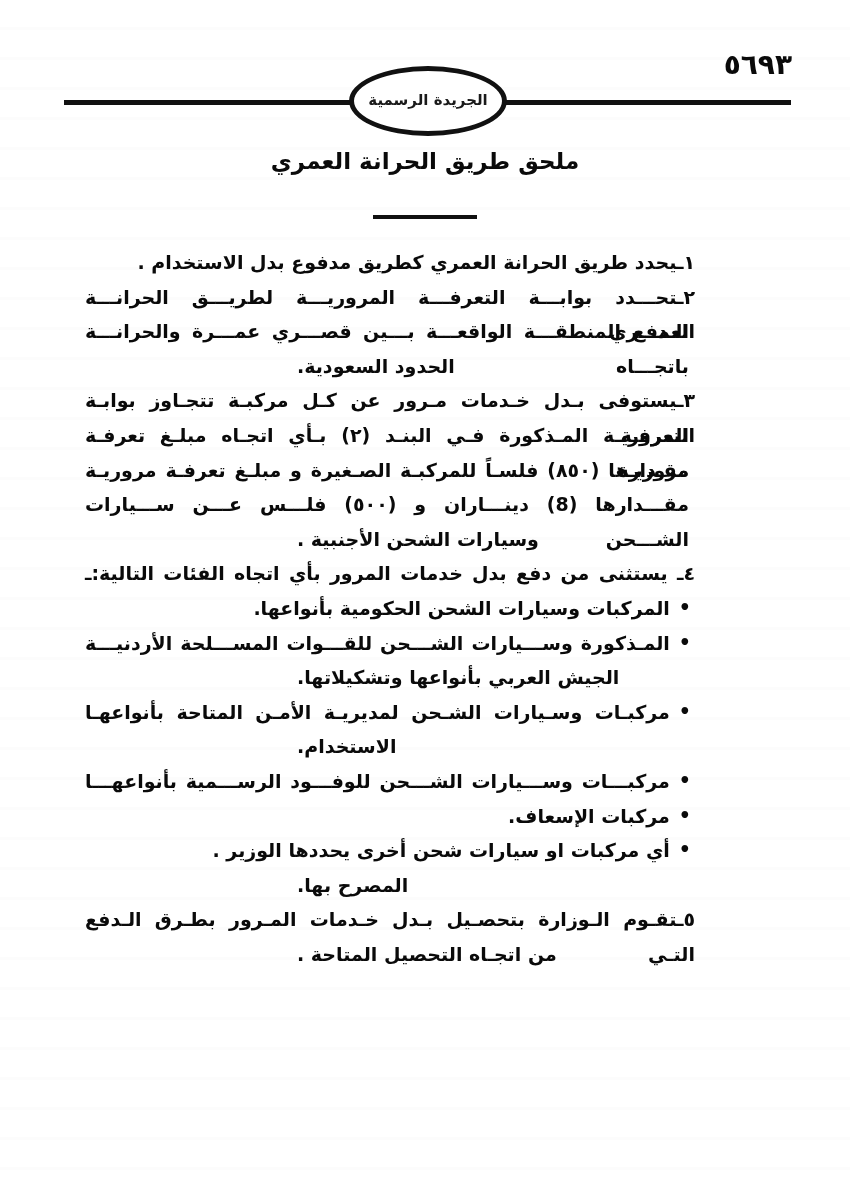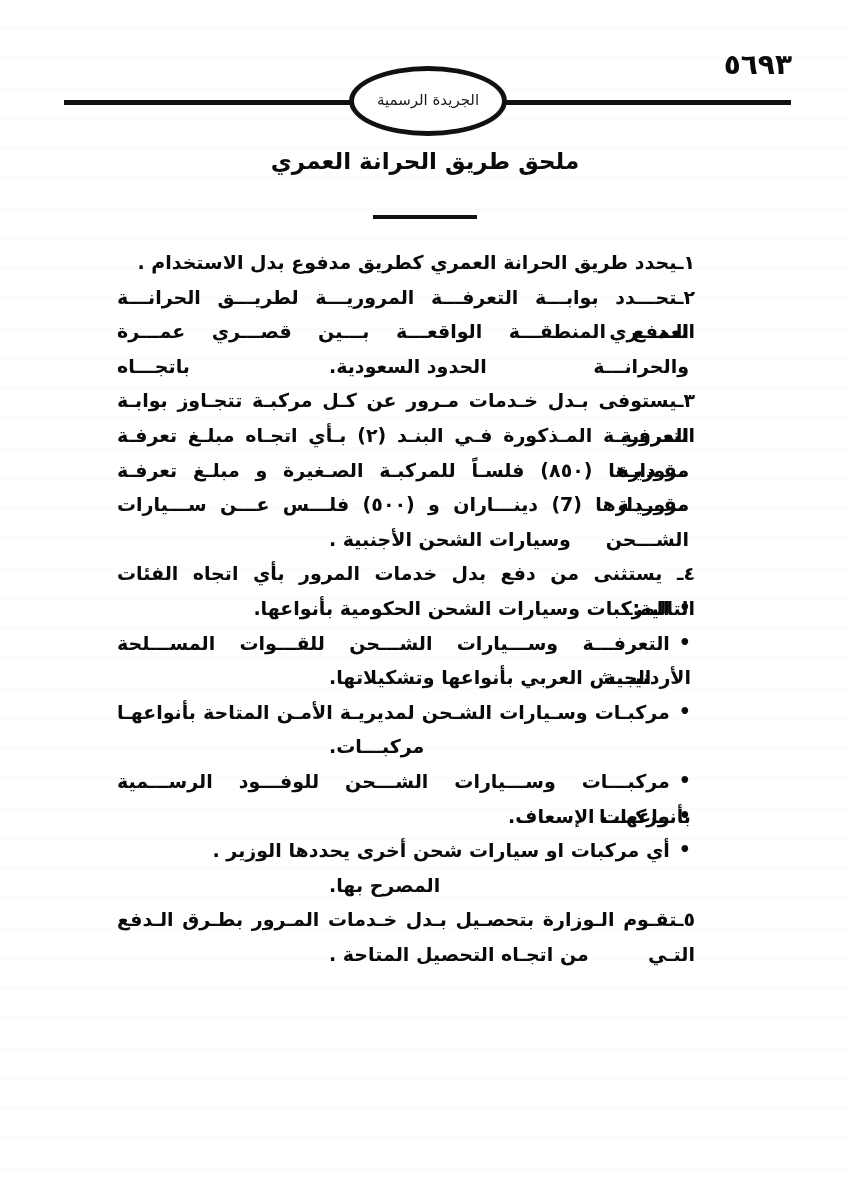--- a/index.html
+++ b/index.html
@@ -13,42 +13,42 @@
   .page{position:absolute;inset:0;}
 
   
   .header-rule{position:absolute;top:100px;left:64px;width:727px;height:5px;background:#111;}
   .masthead-ellipse{
     position:absolute;top:66px;left:349px;width:158px;height:70px;
     background:#fff;border:5px solid #111;border-radius:50%;
     display:flex;align-items:center;justify-content:center;box-sizing:border-box;
   }
   .masthead-ellipse .gazette-name{
-    font-size:15px;font-weight:normal;color:#1a1a1a;white-space:nowrap;padding-bottom:2px;
+    font-size:15px;font-weight:bold;color:#1a1a1a;white-space:nowrap;padding-bottom:2px;
   }
   .page-number{
     position:absolute;top:48px;right:58px;
     font-size:28px;font-weight:bold;letter-spacing:1px;color:#0a0a0a;
   }
 
   
   .doc-title{
     position:absolute;top:148px;left:0;width:850px;
     text-align:center;font-size:23px;font-weight:bold;color:#0a0a0a;
   }
   .title-divider{position:absolute;top:215px;left:373px;width:104px;height:4px;background:#111;}
 
   
   .doc-body{
     position:absolute;top:245px;left:85px;width:610px;
     direction:rtl;
   }
   .line{
     height:34.6px;line-height:34.6px;
-    font-size:19px;font-weight:bold;color:#0a0a0a;margin-left:32px;
+    font-size:19px;font-weight:bold;color:#0a0a0a;
   }
   .l-right{text-align:right;}
   .l-just{text-align:justify;text-align-last:justify;}
   .l-cont{padding-right:6px;box-sizing:border-box;}
   .l-center{text-align:left;padding-right:0;padding-left:212px;box-sizing:border-box;}
   .l-bullet{padding-right:4px;box-sizing:border-box;}
   .bullet{display:inline-block;margin-left:9px;transform:translateY(-1px);}
 </style>
 </head>
 <body>
@@ -68,38 +68,38 @@
 
     <div class="line l-right">١ـيحدد طريق الحرانة العمري كطريق مدفوع بدل الاستخدام .</div>
 
     <div class="line l-just">٢ـتحـــدد بوابـــة التعرفـــة المروريـــة لطريـــق الحرانـــة العمـــري</div>
     <div class="line l-just l-cont">الـدفع المنطقـــة الواقعـــة بـــين قصـــري عمـــرة والحرانـــة باتجـــاه</div>
     <div class="line l-center">الحدود السعودية.</div>
 
     <div class="line l-just">٣ـيستوفى بـدل خـدمات مـرور عن كـل مركبـة تتجـاوز بوابـة التعرفـة</div>
     <div class="line l-just l-cont">المروريـة المـذكورة فـي البنـد (٢) بـأي اتجـاه مبلـغ تعرفـة مروريـة</div>
     <div class="line l-just l-cont">مقـدارها (٨٥٠) فلسـاً للمركبـة الصـغيرة و مبلـغ تعرفـة مروريـة</div>
-    <div class="line l-just l-cont">مقـــدارها (7) دينـــاران و (٥٠٠) فلـــس عـــن ســـيارات الشـــحن</div>
+    <div class="line l-just l-cont">مقـــدارها (8) دينـــاران و (٥٠٠) فلـــس عـــن ســـيارات الشـــحن</div>
     <div class="line l-center">وسيارات الشحن الأجنبية .</div>
 
     <div class="line l-just">٤ـ يستثنى من دفع بدل  خدمات المرور بأي اتجاه الفئات التالية:ـ</div>
 
     <div class="line l-right l-bullet">
       <span class="bullet">•</span><span>المركبات وسيارات الشحن الحكومية بأنواعها.</span>
     </div>
 
     <div class="line l-just l-bullet">
-      <span class="bullet">•</span><span>التعرفـــة وســـيارات الشـــحن للقـــوات المســـلحة الأردنيـــة</span>
+      <span class="bullet">•</span><span>المـذكورة وســـيارات الشـــحن للقـــوات المســـلحة الأردنيـــة</span>
     </div>
     <div class="line l-center">الجيش العربي بأنواعها وتشكيلاتها.</div>
 
     <div class="line l-just l-bullet">
       <span class="bullet">•</span><span>مركبـات وسـيارات الشـحن لمديريـة الأمـن المتاحة بأنواعهـا</span>
     </div>
-    <div class="line l-center">مركبـــات.</div>
+    <div class="line l-center">الاستخدام.</div>
 
     <div class="line l-just l-bullet">
       <span class="bullet">•</span><span>مركبـــات وســـيارات الشـــحن للوفـــود الرســـمية بأنواعهـــا</span>
     </div>
 
     <div class="line l-right l-bullet">
       <span class="bullet">•</span><span>مركبات الإسعاف.</span>
     </div>
     <div class="line l-right l-bullet">
       <span class="bullet">•</span><span>أي مركبات او سيارات شحن أخرى يحددها الوزير .</span>

